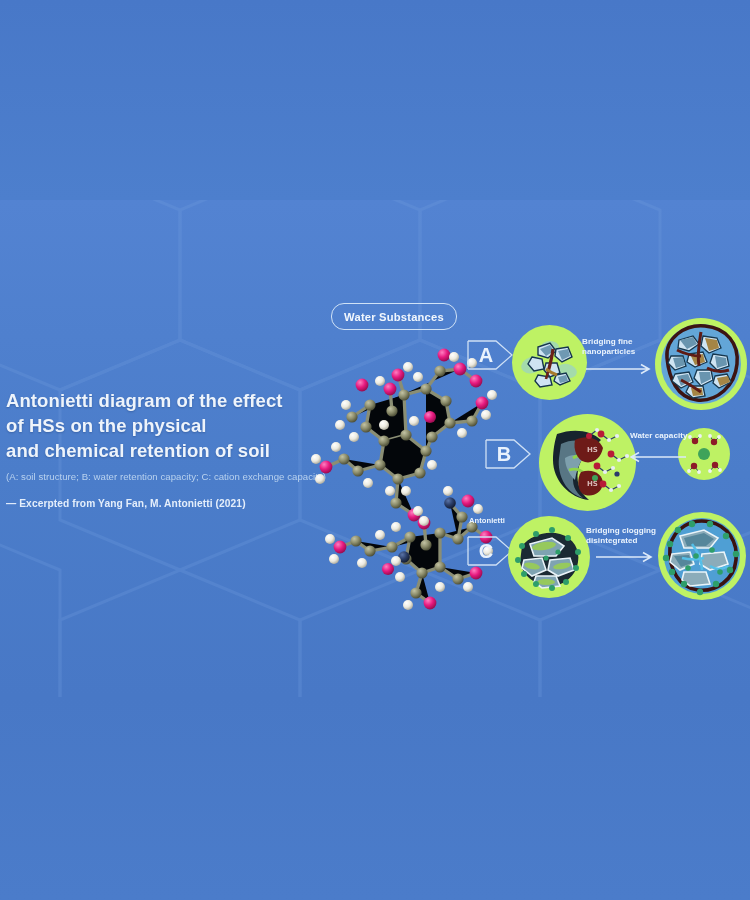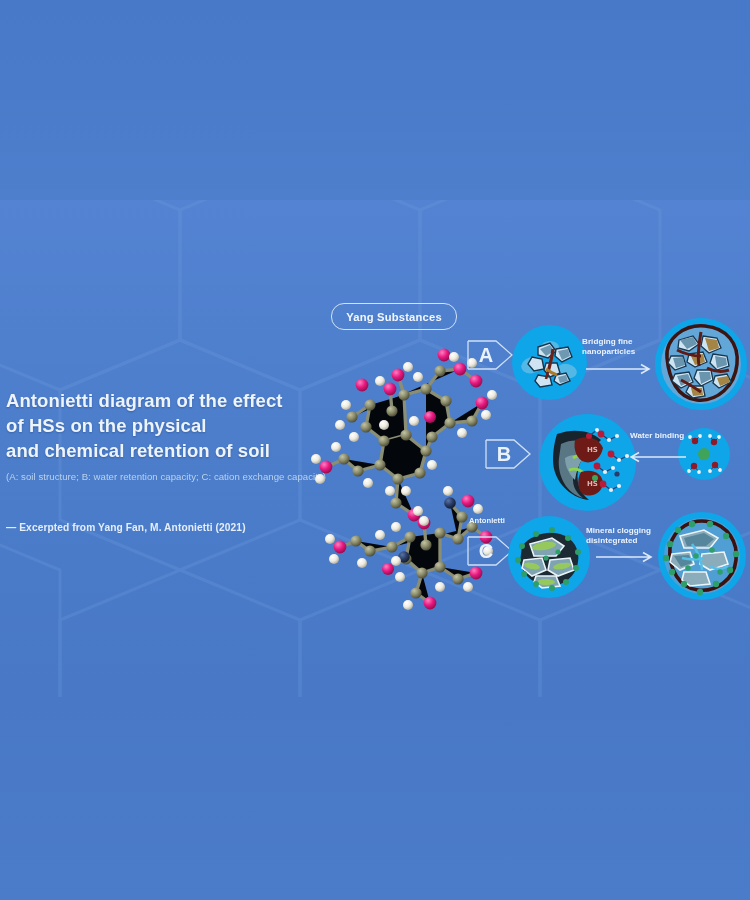--- a/index.html
+++ b/index.html
@@ -25,21 +25,21 @@
   #headline{
     color:#eef4fb;font-size:18.5px;font-weight:bold;line-height:25px;
     letter-spacing:.1px;text-shadow:0 1px 2px rgba(20,50,100,.35);
   }
   #headline .l{display:block;white-space:nowrap;}
   #sub-note{
     margin-top:7px;color:#b9d2ef;font-size:9.6px;line-height:13px;
     letter-spacing:.05px;white-space:nowrap;
   }
   #credit{
-    margin-top:39px;color:#e4eefb;font-size:10.2px;font-weight:bold;
+    margin-top:15px;color:#e4eefb;font-size:10.2px;font-weight:bold;
     letter-spacing:.1px;white-space:nowrap;
   }
 
   
   #hs-pill{
     position:absolute;left:331px;top:303px;width:124px;height:25px;
     border:1.4px solid #cfe2f6;border-radius:13px;
     display:flex;align-items:center;justify-content:center;
     color:#f2f7fd;font-size:11.2px;font-weight:bold;letter-spacing:.2px;
   }
@@ -54,21 +54,21 @@
   .marker .ltr{
     position:absolute;left:0;top:0;width:40px;height:44px;
     display:flex;align-items:center;justify-content:center;
     color:#e9f2fd;font-size:20px;font-weight:bold;
   }
   #marker-a{left:466px;top:333px;}
   #marker-b{left:484px;top:432px;}
   #marker-c{left:466px;top:529px;}
 
   
-  .circ{position:absolute;border-radius:50%;background:#0ea5e9;overflow:hidden;}
+  .circ{position:absolute;border-radius:50%;background:#bef264;overflow:hidden;}
   .circ svg{display:block;}
 
   #circA1{left:512px;top:325px;width:75px;height:75px;}
   #circA2{left:655px;top:318px;width:92px;height:92px;}
   #circB1{left:539px;top:414px;width:97px;height:97px;}
   #circB2{left:678px;top:428px;width:52px;height:52px;}
   #circC1{left:508px;top:516px;width:82px;height:82px;}
   #circC2{left:658px;top:512px;width:88px;height:88px;}
 
   
@@ -117,21 +117,21 @@
     <div id="headline">
       <span class="l">Antonietti diagram of the effect</span>
       <span class="l">of HSs on the physical</span>
       <span class="l">and chemical retention of soil</span>
     </div>
     <div id="sub-note">(A: soil structure; B: water retention capacity; C: cation exchange capacity)</div>
     <div id="credit">— Excerpted from Yang Fan, M. Antonietti  (2021)</div>
   </div>
 
   <div id="hs-pill">
-    <span>Yang Substances</span>
+    <span>Water Substances</span>
   </div>
 
   <div id="molecule">
     <svg width="200" height="290" viewBox="0 0 200 290">
       <defs>
         <radialGradient id="gO" cx="35%" cy="30%" r="70%">
           <stop offset="0%" stop-color="#ff7ec0"></stop>
             <stop offset="55%" stop-color="#e6197f"></stop>
             <stop offset="100%" stop-color="#9c0d52"></stop>
         </radialGradient>
@@ -433,21 +433,21 @@
           <circle cx="11" cy="43" r="1.9" fill="#eef2f6"></circle>
           <circle cx="21" cy="44" r="1.9" fill="#eef2f6"></circle>
         <circle cx="37" cy="37" r="3.2" fill="#8d1a28"></circle>
           <circle cx="42" cy="42" r="1.9" fill="#eef2f6"></circle>
           <circle cx="32" cy="43" r="1.9" fill="#eef2f6"></circle>
       </g>
     </svg>
   </div>
 
   <div class="conn-lbl" id="lblB">
-    <div>Water binding</div>
+    <div>Water capacity</div>
   </div>
   <div class="conn" id="arrB">
     <svg width="56" height="14" viewBox="0 0 56 14">
       <path d="M56,7 L2,7 M9,2.5 L1,7 L9,11.5" fill="none" stroke="#dbe9f9" stroke-width="1.6"></path>
     </svg>
   </div>
 
   <div class="circ" id="circC1">
     <svg width="82" height="82" viewBox="0 0 82 82">
       <g fill="#1b2a33">
@@ -519,21 +519,21 @@
           <circle cx="54" cy="38" r="2.8"></circle>
           <circle cx="30" cy="56" r="2.8"></circle>
         <circle cx="62" cy="60" r="2.8"></circle>
       </g>
     </svg>
   </div>
 
   <div class="conn-lbl" id="lblCem">Antonietti</div>
 
   <div class="conn-lbl" id="lblC">
-    <div>Mineral clogging</div>
+    <div>Bridging clogging</div>
     <div>disintegrated</div>
   </div>
   <div class="conn" id="arrC">
     <svg width="62" height="14" viewBox="0 0 62 14">
       <path d="M0,7 L54,7 M47,2.5 L55,7 L47,11.5" fill="none" stroke="#dbe9f9" stroke-width="1.6"></path>
     </svg>
   </div>
 
 </div>
 

